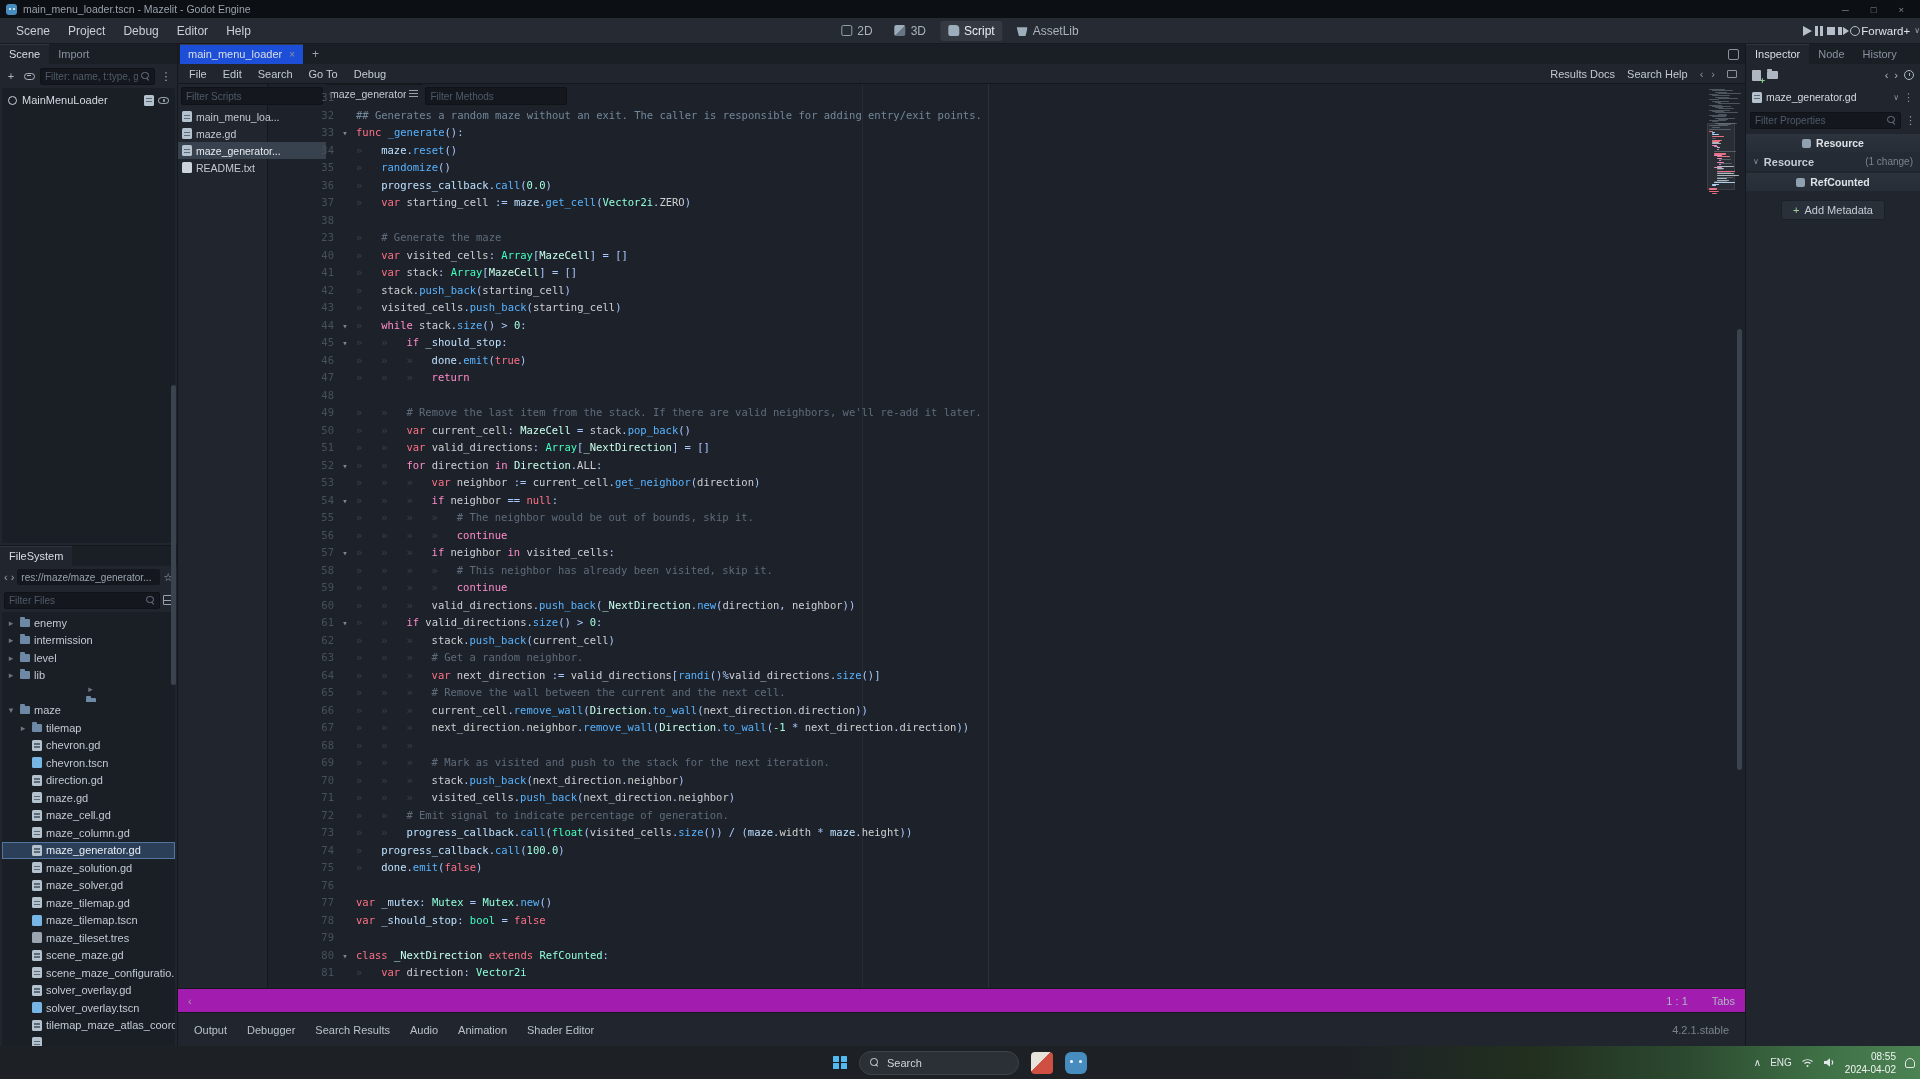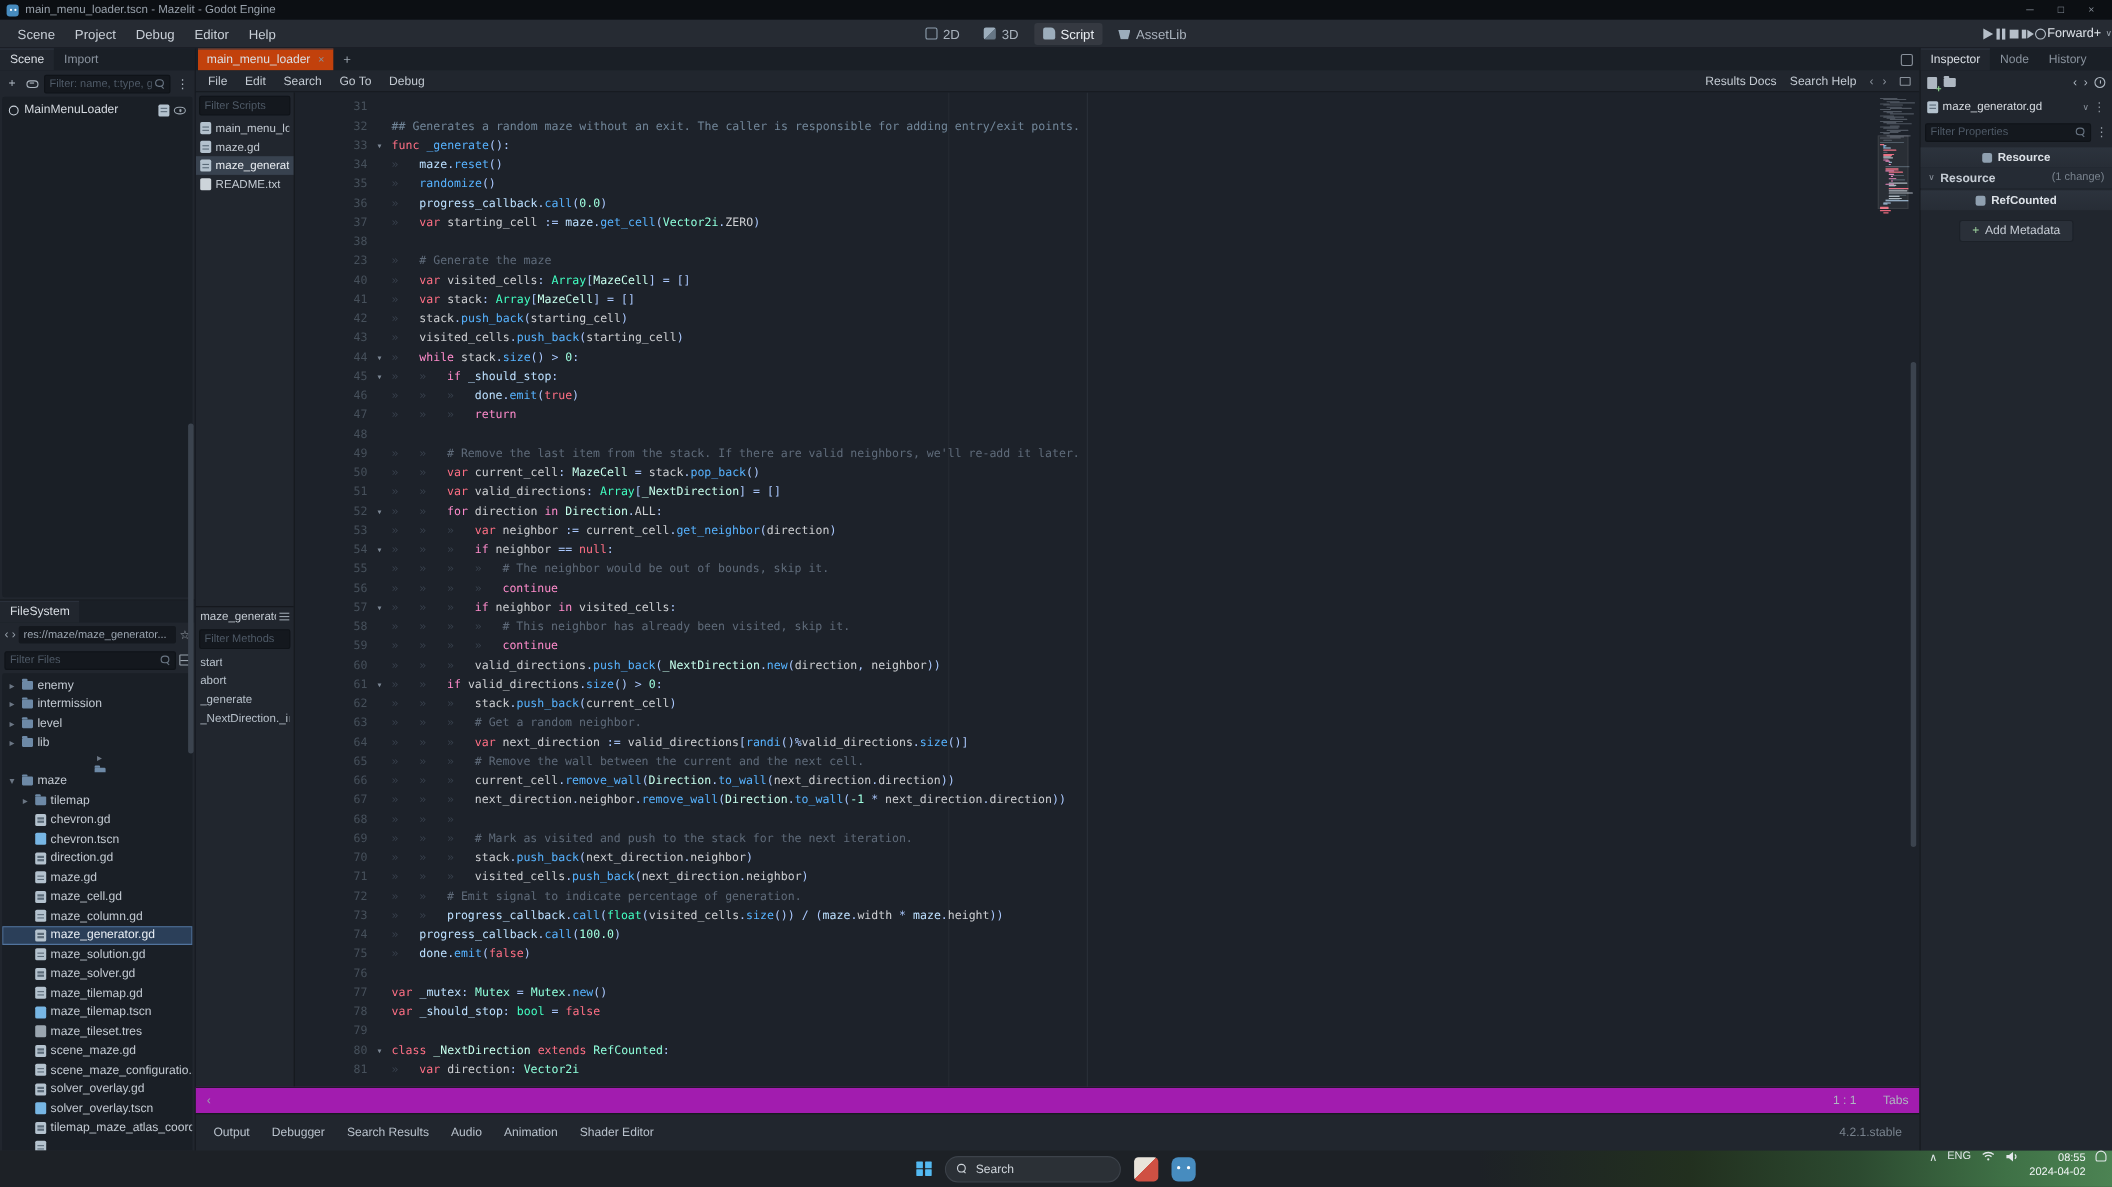--- a/index.html
+++ b/index.html
@@ -87,33 +87,33 @@
 .fi-gd::before{content:"";position:absolute;left:2px;top:3.5px;right:2px;height:1.3px;background:#5a6a78;box-shadow:0 3px 0 #5a6a78;}
 .fi-scene{background:#77b6e4;}
 .fi-res{background:#9aa5af;}
 .fi-txt{background:#cdd4da;}
 .fs-scroll{position:absolute;right:1px;top:2px;bottom:2px;width:5px;}
 .fs-scroll .thumb{position:absolute;left:0;right:0;top:34%;height:30%;background:#3b434e;border-radius:3px;}
 
 
 .center{position:absolute;left:178px;right:175px;top:0;bottom:0;display:flex;flex-direction:column;}
 .scene-tabbar{height:20px;background:#1a1f26;display:flex;align-items:center;gap:2px;padding-left:2px;flex:none;}
-.stab{display:flex;align-items:center;gap:7px;background:#c2410c;height:20px;padding:0 8px;font-size:11px;color:#dadfe5;box-shadow:inset 0 1px 0 #313947;}
+.stab{display:flex;align-items:center;gap:7px;background:#1d4ed8;height:20px;padding:0 8px;font-size:11px;color:#dadfe5;box-shadow:inset 0 1px 0 #313947;}
 .stab .g-close{color:#8a929c;font-size:10px;}
 .stab-add{color:#9aa3ad;padding:0 7px;font-size:12px;}
 .expand-btn{margin-left:auto;margin-right:6px;width:11px;height:11px;border:1.5px solid #8a929c;border-radius:2px;}
 .script-menus{height:20px;background:#21262e;border-bottom:1px solid #14181d;display:flex;align-items:center;gap:2px;padding-left:4px;font-size:11px;flex:none;}
 .sm-item{padding:2px 7px;color:#c3cad2;}
 .sm-right{margin-left:auto;display:flex;align-items:center;gap:12px;padding-right:8px;color:#b9c1ca;}
 .sm-link{color:#c3cad2;}
 .sm-nav{display:flex;gap:8px;color:#8a929c;}
 .ic-float{width:10px;height:8px;border:1.2px solid #8a929c;border-radius:1px;}
 
 .script-body{flex:1;min-height:0;display:flex;background:#1d222a;}
-.scripts-panel{width:90px;flex:none;background:#21262e;border-right:1px solid #14181d;display:flex;flex-direction:column;font-size:10.5px;}
+.scripts-panel{width:90px;flex:none;background:#21262e;border-right:1px solid #14181d;display:flex;flex-direction:row;font-size:10.5px;}
 .scripts-top{height:467px;display:flex;flex-direction:column;flex:none;}
 .panel-filter{margin:3px;height:18px;flex:none;}
 .script-list{flex:1;overflow:hidden;}
 .sl-row{height:17px;display:flex;align-items:center;gap:4px;padding:0 4px;white-space:nowrap;overflow:hidden;color:#c3cad2;}
 .sl-row.selected{background:#38424f;color:#e8ecf1;}
 .sl-label{overflow:hidden;text-overflow:clip;}
 .methods-head{height:18px;display:flex;align-items:center;gap:3px;padding:0 4px;color:#c3cad2;border-top:1px solid #14181d;flex:none;}
 .methods-head .ttl{flex:1;min-width:0;overflow:hidden;white-space:nowrap;}
 .ic-sort{width:9px;height:7px;border-top:1.4px solid #9aa3ad;border-bottom:1.4px solid #9aa3ad;position:relative;flex:none;}
 .ic-sort::before{content:"";position:absolute;left:0;right:0;top:1.6px;height:1.4px;background:#9aa3ad;}
@@ -175,21 +175,21 @@
 .tb-center{position:absolute;left:50%;top:0;bottom:0;transform:translateX(-50%);display:flex;align-items:center;gap:12px;}
 .win-logo{width:14px;height:14px;display:grid;grid-template-columns:6px 6px;grid-template-rows:6px 6px;gap:1.5px;}
 .win-logo span{background:#53b9f1;border-radius:.5px;}
 .search-pill{width:160px;height:24px;background:#2b3036;border:1px solid #3c424a;border-radius:12px;display:flex;align-items:center;gap:8px;padding:0 10px;color:#cfd5db;font-size:11px;}
 .search-pill .isearch::before{border-color:#cfd5db;}
 .search-pill .isearch::after{background:#cfd5db;}
 .tb-app{width:22px;height:22px;border-radius:4px;}
 .app-red{background:linear-gradient(135deg,#e8e3da 45%,#cf5043 45%);}
 .app-godot{background:#478cbf;border-radius:6px;position:relative;}
 .app-godot::before{content:"";position:absolute;left:4.5px;top:8px;width:3.5px;height:3.5px;background:#fff;border-radius:50%;box-shadow:9px 0 0 #fff;}
-.tb-right{position:absolute;right:5px;top:0;bottom:0;display:flex;gap:9px;color:#e2e7ea;font-size:10px;}
+.tb-right{position:absolute;right:5px;top:0;bottom:0;display:flex;align-items:center;gap:9px;color:#e2e7ea;font-size:10px;}
 .tb-time{text-align:right;line-height:1.3;color:#f2f5f6;}
 .tb-bell{width:10px;height:10px;border:1.2px solid #e2e7ea;border-radius:50% 50% 2px 2px;position:relative;}
 </style>
 </head>
 <body>
 
 <div class="screen">
 
   <div class="titlebar">
     <span class="app-ico"></span>

